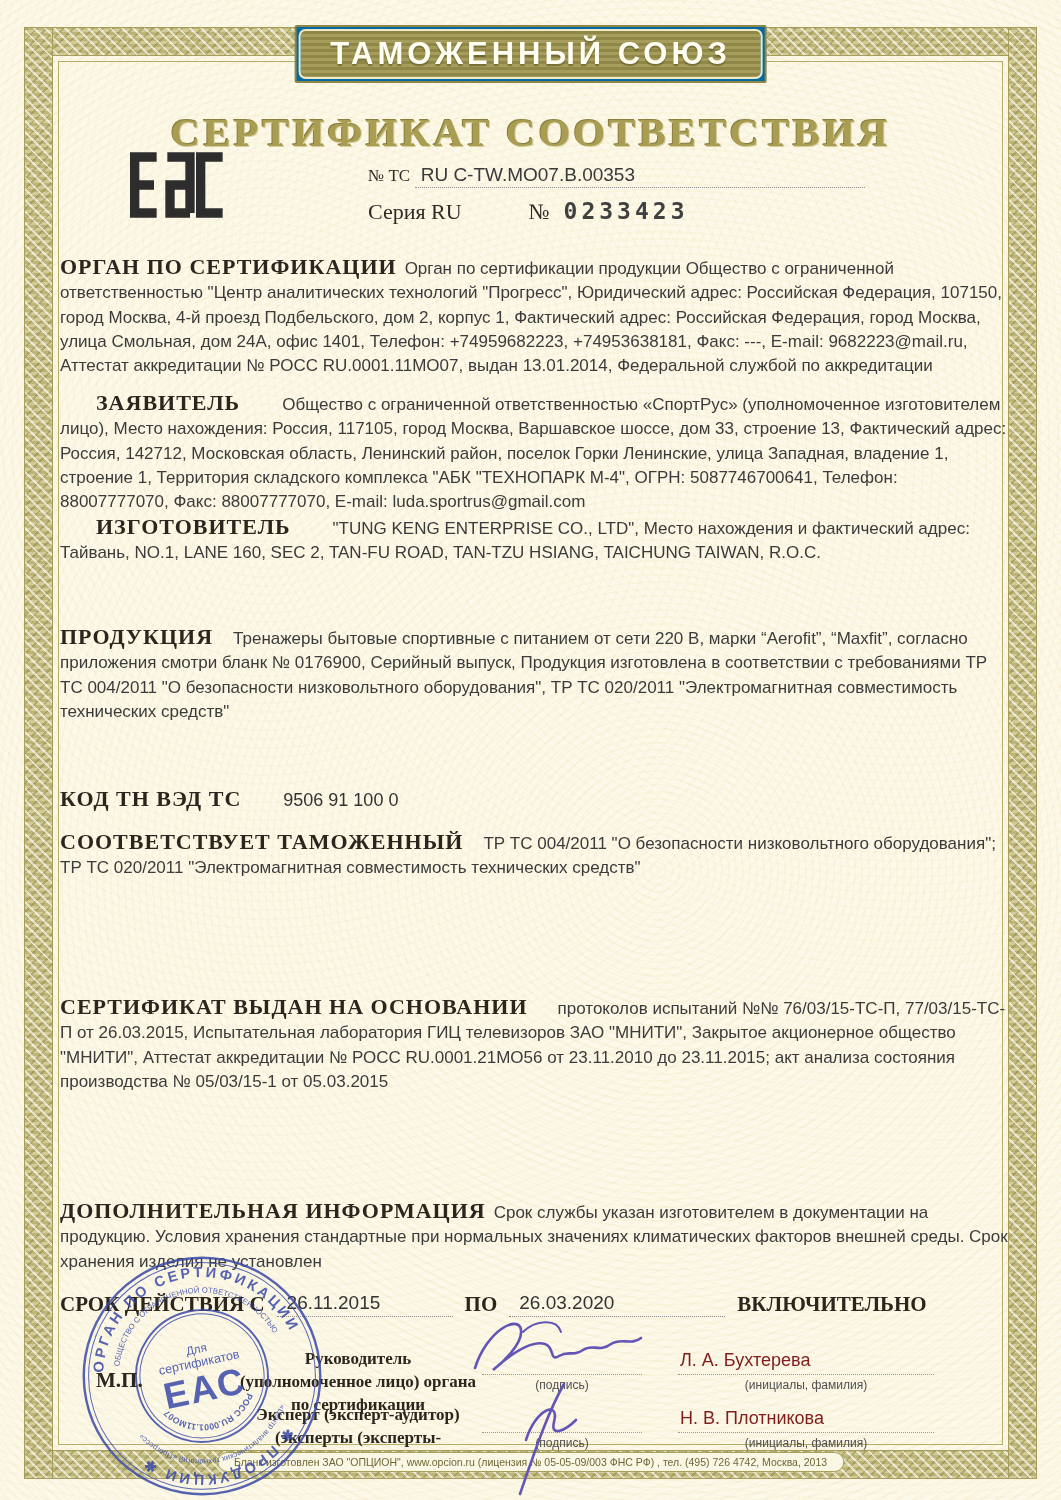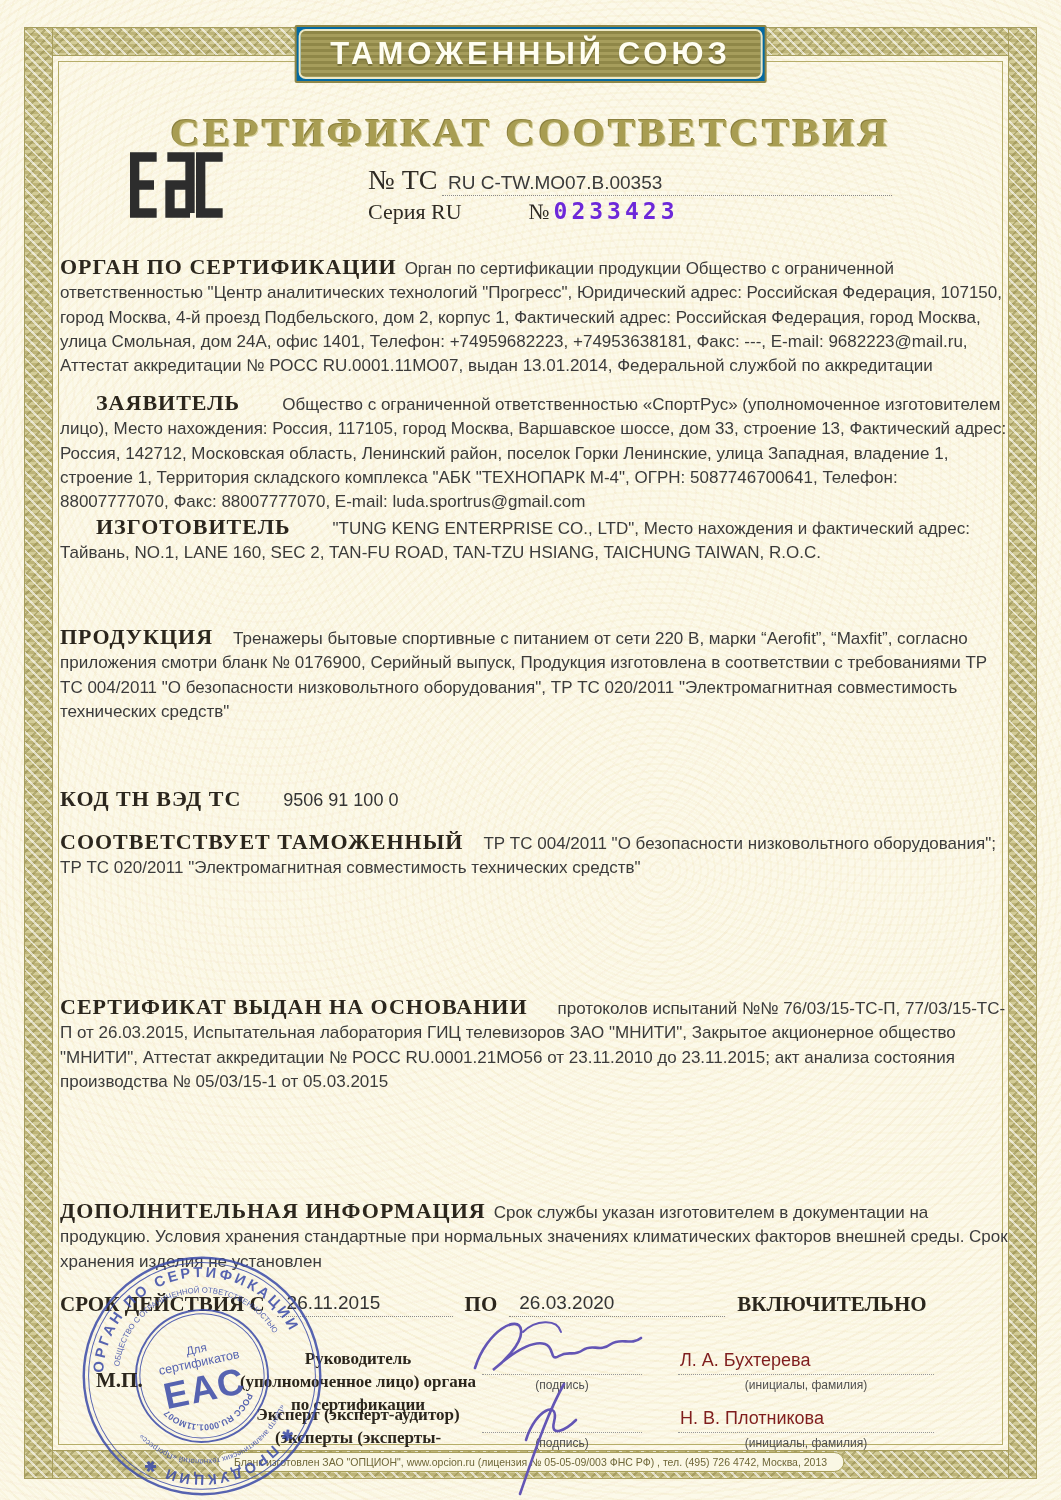--- a/index.html
+++ b/index.html
@@ -34,28 +34,28 @@
      color:#fffef2;font-weight:700;font-size:31px;letter-spacing:4px;
      font-family:"Liberation Sans",sans-serif;text-shadow:0 2px 1px rgba(80,75,30,.55);white-space:nowrap;}
 
   .cert-title{position:absolute;top:108px;left:0;width:100%;text-align:center;z-index:3;
      font-family:"Liberation Serif",serif;font-weight:700;font-size:41px;letter-spacing:3px;
      color:#a89d52;text-shadow:1px 1px 0 #d6cf9d, -1px -1px 0 #8a7f3e;}
 
   .eac-logo{position:absolute;left:126px;top:140px;z-index:3;}
 
   .numline{position:absolute;left:368px;top:164px;z-index:3;white-space:nowrap;}
-  .numline .lbl{font-family:"Liberation Serif",serif;font-size:28px;color:#2f2b24;}
+  .numline .lbl{font-family:"Liberation Serif",serif;font-size:17px;color:#2f2b24;}
   .numline .val{display:inline-block;font-size:19px;color:#3a3a3a;min-width:440px;
      border-bottom:1px dotted #8b8b8b;padding:0 4px 1px 6px;}
   .seriesline{position:absolute;left:368px;top:198px;z-index:3;white-space:nowrap;}
   .seriesline .lbl{font-family:"Liberation Serif",serif;font-size:22px;color:#2f2b24;}
   .seriesline .no{font-family:"Liberation Serif",serif;font-size:22px;color:#2f2b24;margin-left:62px;}
   .seriesline .red{font-family:"DejaVu Sans Mono",monospace;font-weight:700;font-size:23px;
-     letter-spacing:4px;color:#6d28d9;}
+     letter-spacing:4px;color:#404040;margin-left:10px;}
 
   .sec{position:absolute;left:60px;width:948px;z-index:3;
      font-size:17px;line-height:1.43;color:#3b3b3b;}
   .sec .lbl{font-family:"Liberation Serif",serif;font-weight:700;font-size:22px;
      letter-spacing:1px;color:#2b261d;line-height:1.1;}
   .g1{margin-right:8px;} .g2{margin-right:42px;padding-left:36px;} .g3{margin-right:20px;} .g4{margin-right:30px;}
   .code-val{font-size:18px;color:#333;margin-left:42px;}
 
   .validity{position:absolute;left:60px;top:1292px;width:950px;z-index:3;
      display:flex;align-items:flex-end;gap:12px;

